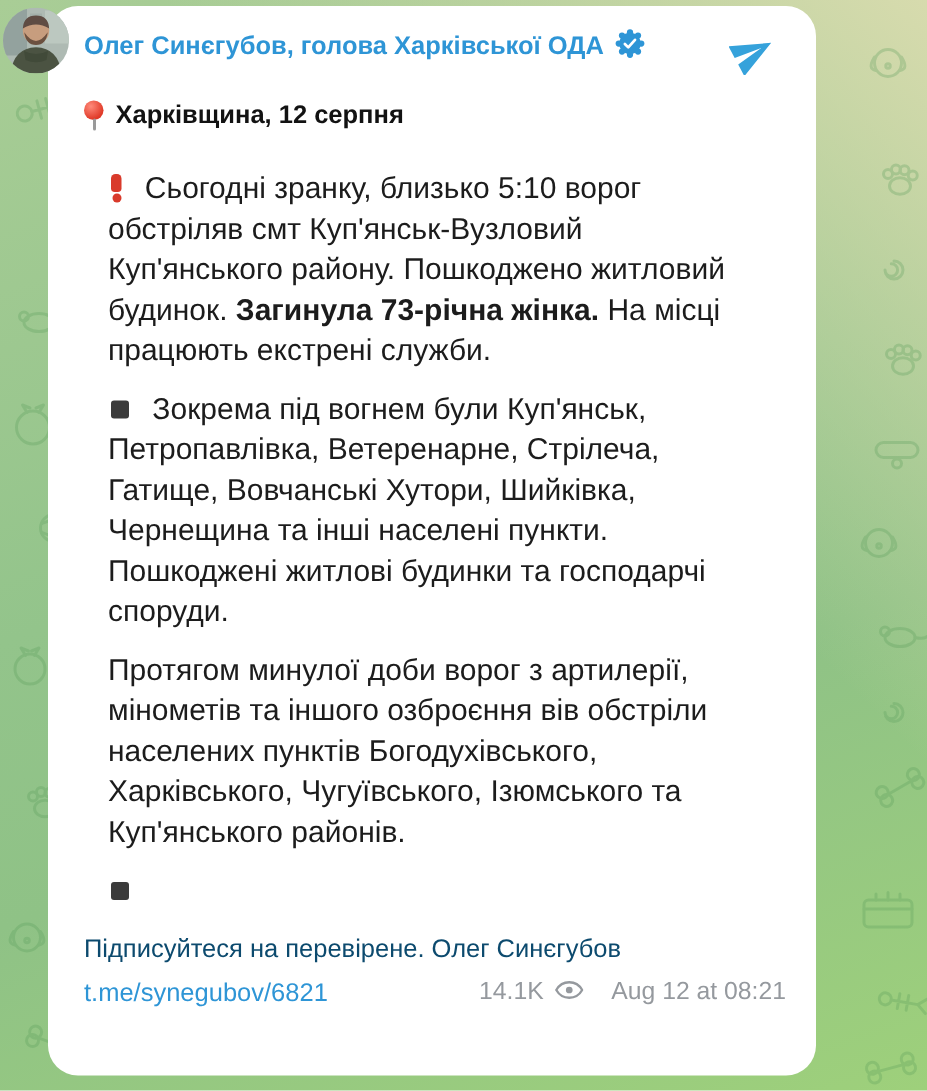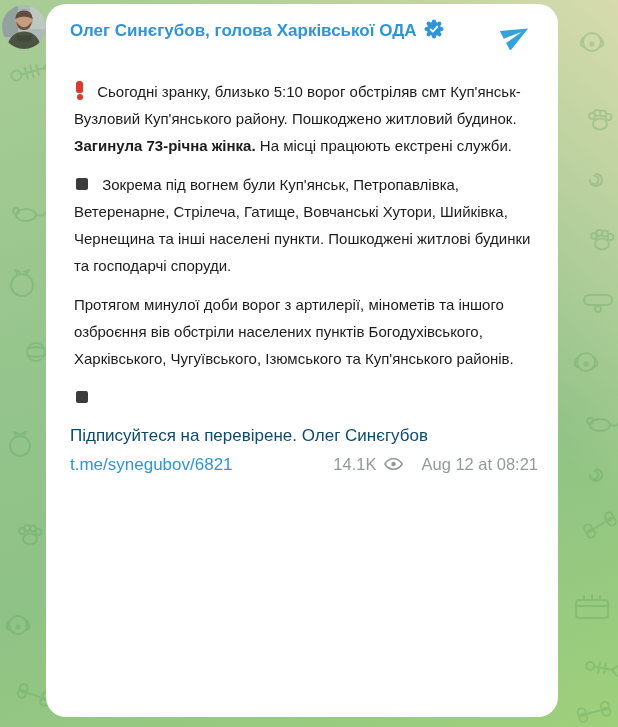--- a/index.html
+++ b/index.html
@@ -6,42 +6,42 @@
   body{
     width:618px;height:727px;position:relative;overflow:hidden;
     font-family:"Liberation Sans","DejaVu Sans",sans-serif;
     background:
       linear-gradient(225deg, rgba(218,220,175,.95) 0%, rgba(218,220,175,0) 38%),
       linear-gradient(160deg, #a9cd96 0%, #93c48b 45%, #8fc286 65%, #9ed07b 100%);
   }
   .doodles{position:absolute;inset:0;z-index:0;}
   .doodles g{stroke:#569b58;stroke-width:2;fill:none;stroke-linecap:round;stroke-linejoin:round;opacity:.28;}
   .card{
-    position:absolute;left:46px;top:4px;width:512px;height:713px;z-index:1;
+    position:absolute;left:32px;top:4px;width:512px;height:713px;z-index:1;
     background:#fff;border-radius:20px;box-sizing:border-box;
     padding:14px 20px 10px 24px;
   }
   .avatar{
     position:absolute;left:2px;top:5px;width:44px;height:44px;border-radius:50%;
     overflow:hidden;z-index:2;cursor:pointer;
   }
   .hdr{display:flex;align-items:flex-start;justify-content:space-between;}
   .name-wrap{display:flex;align-items:center;gap:7px;min-height:24px;}
   .ch-name{color:#2e95d6;font-weight:700;font-size:17px;line-height:22px;cursor:pointer;}
   .vbadge{flex:0 0 auto;margin-top:1px;}
   .plane{flex:0 0 auto;margin:2px 6px 0 0;cursor:pointer;}
   .loc{display:flex;align-items:center;gap:8px;margin-top:10px;
        font-weight:700;font-size:17px;color:#121212;line-height:24px;}
   .pin{position:relative;display:inline-block;width:13px;height:21px;flex:0 0 auto;}
   .pin::before{content:'';position:absolute;left:0;top:0;width:13px;height:13px;border-radius:50%;
        background:radial-gradient(circle at 35% 30%,#ff8a7a,#e03a28 60%,#b3ттри 0);
        background:radial-gradient(circle at 35% 30%,#ff8a7a,#e03a28 70%);}
   .pin::after{content:'';position:absolute;left:5.5px;top:12px;width:2px;height:8px;background:#9a9a9a;border-radius:1px;}
   .paras{margin-top:24px;}
-  .para{margin:0 4px 12px;font-size:15px;line-height:27px;color:#1c1c1c;}
+  .para{margin:0 16px 12px;font-size:20px;line-height:27px;color:#1c1c1c;}
   .para .b{font-weight:700;}
   .em{display:inline-block;}
   .em-red-exclamation{position:relative;width:9px;height:19px;margin:0 9px 0 1px;vertical-align:-3px;}
   .em-red-exclamation::before{content:'';position:absolute;left:1px;top:0;width:7px;height:12px;
        background:#d93a2b;border-radius:3px 3px 2.5px 2.5px;}
   .em-red-exclamation::after{content:'';position:absolute;left:1.5px;bottom:0;width:6px;height:6px;
        background:#d93a2b;border-radius:50%;}
   .em-black-square{width:12px;height:12px;background:#3b3b3b;border-radius:2px;margin:0 10px 0 2px;vertical-align:0px;}
   .em-orange-diamond{width:14px;height:14px;transform:rotate(45deg);border-radius:3px;
        background:linear-gradient(135deg,#ffc14d 0%,#f7a12c 55%,#ef8c12 100%);
@@ -195,20 +195,24 @@
         </svg>
       </span>
     </div>
     <span class="plane">
       <svg width="32" height="30" viewBox="0 0 24 24">
         <path fill="#35a2db" transform="rotate(-28 12 12)" d="M2.01 21L23 12 2.01 3 2 10l15 2-15 2z"></path>
       </svg>
     </span>
   </div>
 
+  <div class="loc">
+    <span class="pin"></span>
+    <span>Харківщина, 12 серпня</span>
+  </div>
 
   <div class="paras">
       <p class="para"><span class="em em-red-exclamation"></span><span> Сьогодні зранку, близько 5:10 ворог обстріляв смт Куп'янськ-Вузловий Куп'янського району. Пошкоджено житловий будинок. </span><span class="b">Загинула 73-річна жінка.</span><span> На місці працюють екстрені служби.</span></p>
       <p class="para"><span class="em em-black-square"></span><span> Зокрема під вогнем були Куп'янськ, Петропавлівка, Ветеренарне, Стрілеча, Гатище, Вовчанські Хутори, Шийківка, Чернещина та інші населені пункти. Пошкоджені житлові будинки та господарчі споруди.</span></p>
       <p class="para"><span>Протягом минулої доби ворог з артилерії, мінометів та іншого озброєння вів обстріли населених пунктів Богодухівського, Харківського, Чугуївського, Ізюмського та Куп'янського районів.</span></p>
       <p class="para"><span class="em em-black-square"></span></p>
     </div>
 
   <div class="subscribe">Підписуйтеся на перевірене. Олег Синєгубов</div>
 

